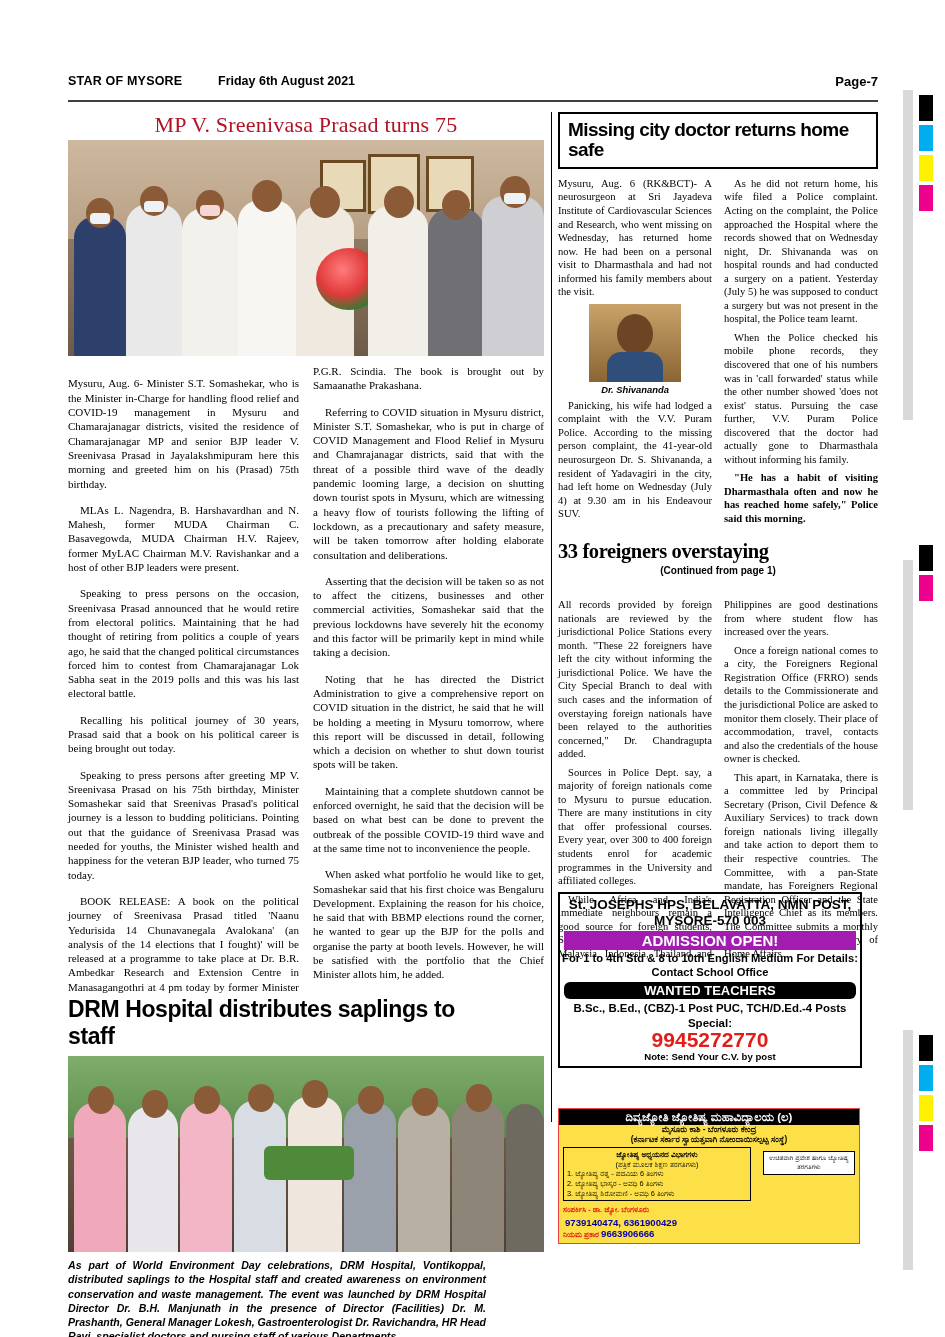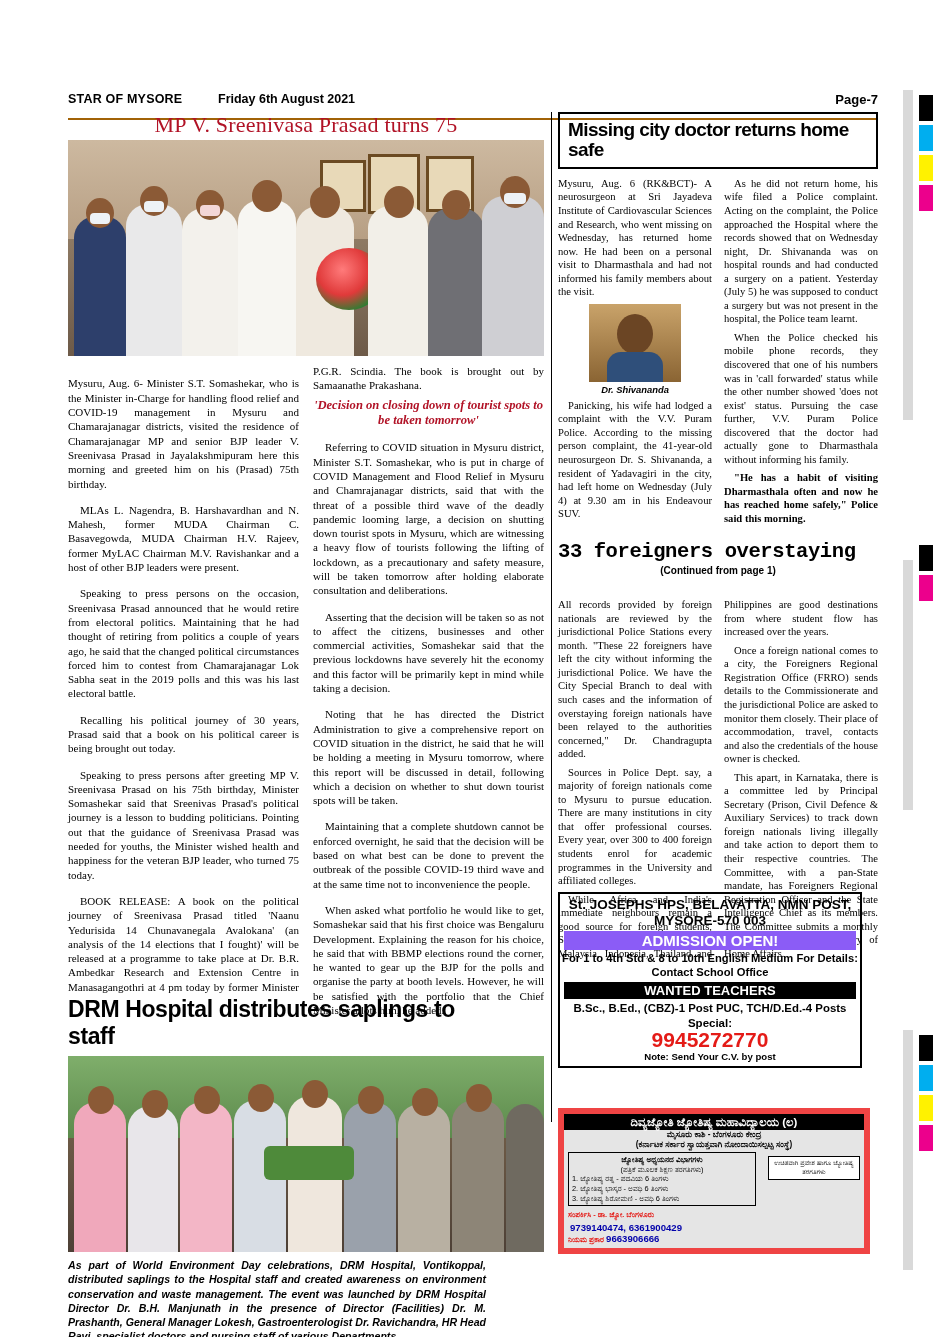--- a/index.html
+++ b/index.html
@@ -1,20 +1,20 @@
 <!DOCTYPE html>
 <html><head>
 <meta charset="utf-8">
 <style>
   html,body{margin:0;padding:0;background:#ffffff;}
   body{width:945px;height:1337px;font-family:"Liberation Serif",serif;color:#000;position:relative;overflow:hidden;}
   .page{position:absolute;left:0;top:0;width:945px;height:1337px;background:#fff;}
 
   
-  .masthead{position:absolute;left:68px;top:92px;width:810px;height:26px;border-bottom:2px solid #a16207;}
+  .masthead{position:absolute;left:68px;top:74px;width:810px;height:26px;border-bottom:2px solid #404040;}
   .mh-left{position:absolute;left:0;top:0;font-family:"Liberation Sans",sans-serif;font-weight:bold;font-size:12.5px;letter-spacing:.2px;}
   .mh-date{position:absolute;left:150px;top:0;font-family:"Liberation Sans",sans-serif;font-weight:bold;font-size:12.5px;}
   .mh-right{position:absolute;right:0;top:0;font-family:"Liberation Sans",sans-serif;font-weight:bold;font-size:13px;}
 
   
   .colL{position:absolute;left:68px;top:112px;width:476px;}
   .colR{position:absolute;left:558px;top:112px;width:320px;}
   .vrule{position:absolute;left:551px;top:112px;width:1px;height:1010px;background:#000;}
 
   .kicker{font-family:"Liberation Serif",serif;font-size:22px;color:#b11226;text-align:center;font-weight:normal;margin:0 0 2px 0;letter-spacing:.2px;}
@@ -36,35 +36,35 @@
   
   .rbox{border:2px solid #000;padding:6px 8px 7px 8px;}
   h2.rhead{font-family:"Liberation Sans",sans-serif;font-weight:bold;font-size:19px;line-height:1.05;margin:0;letter-spacing:-.6px;}
   .r2{column-count:2;column-gap:12px;margin-top:8px;}
   .r2 p{margin:0 0 5px 0;font-size:10.6px;line-height:1.28;text-align:justify;text-indent:10px;}
   .r2 p.noind{text-indent:0;}
   .docphoto{width:92px;height:78px;background:#7d5b3a;display:block;margin:0 auto 2px auto;position:relative;overflow:hidden;}
   .doccap{font-family:"Liberation Sans",sans-serif;font-weight:bold;font-style:italic;font-size:9.4px;text-align:center;margin:0 0 4px 0;}
   .bold-ital{font-weight:bold;}
 
-  h2.for{font-family:Liberation Mono, monospace;font-weight:bold;font-size:20.5px;margin:12px 0 2px 0;letter-spacing:-.4px;}
+  h2.for{font-family:Liberation Serif, serif;font-weight:bold;font-size:20.5px;margin:12px 0 2px 0;letter-spacing:-.4px;}
   .contd{font-family:"Liberation Sans",sans-serif;font-weight:bold;font-size:10px;text-align:center;margin:0 0 22px 0;}
 
   
   .ad1{position:absolute;left:558px;top:892px;width:300px;border:2px solid #000;text-align:center;font-family:"Liberation Sans",sans-serif;padding:3px 0 4px 0;}
   .ad1 .l1{font-weight:bold;font-size:13.5px;line-height:1.18;}
-  .ad1 .adm{background:#8b5cf6;color:#fff;font-weight:bold;font-size:15px;margin:2px 4px;padding:1px 0;}
+  .ad1 .adm{background:#a21caf;color:#fff;font-weight:bold;font-size:15px;margin:2px 4px;padding:1px 0;}
   .ad1 .l2{font-weight:bold;font-size:11.2px;line-height:1.22;}
-  .ad1 .wt{background:#000;color:#fff;font-weight:bold;font-size:13px;margin:3px 4px 2px 4px;padding:1px 0;}
+  .ad1 .wt{background:#000;color:#fff;font-weight:bold;font-size:13px;margin:3px 4px 2px 4px;padding:1px 0;border-radius:6px;}
   .ad1 .l3{font-weight:bold;font-size:11.4px;line-height:1.25;}
   .ad1 .ct{font-weight:bold;font-size:11.5px;margin-top:2px;}
   .ad1 .ph{color:#e41b17;font-weight:bold;font-size:21px;line-height:1.05;}
   .ad1 .note{font-weight:bold;font-size:9.6px;}
 
-  .ad2{position:absolute;left:558px;top:1108px;width:300px;height:134px;border:6px solid #ef4444;background:#e5e5e5;overflow:hidden;}
+  .ad2{position:absolute;left:558px;top:1108px;width:300px;height:134px;border:1px solid #ef4444;background:#fde047;overflow:hidden;}
   .ad2 .hdr{background:#000;color:#fff;text-align:center;font-family:"Liberation Sans",sans-serif;font-weight:bold;font-size:11.5px;padding:2px 0 1px 0;}
   .ad2 .sub{text-align:center;font-family:"Liberation Sans",sans-serif;font-size:8.2px;font-weight:bold;}
   .ad2 .kn{font-family:"Liberation Sans",sans-serif;font-size:7.4px;line-height:1.3;padding:2px 4px;}
   .ad2 .box{border:1px solid #000;margin:2px 4px;padding:2px 3px;font-size:7.4px;line-height:1.3;font-family:"Liberation Sans",sans-serif;}
   .ad2 .red{color:#e41b17;font-weight:bold;}
   .ad2 .phone{font-family:"Liberation Sans",sans-serif;font-weight:bold;font-size:9.6px;color:#00a;}
   .ad2 .sidebox{position:absolute;right:4px;top:42px;width:86px;border:1px solid #000;background:#fff;font-size:6.6px;line-height:1.35;padding:2px;font-family:"Liberation Sans",sans-serif;text-align:center;}
 
   
   .marks{position:absolute;right:12px;top:95px;width:14px;}
@@ -155,21 +155,20 @@
       <div class="mask" style="left:436px;bottom:152px;width:22px;height:11px;"></div>
     </div>
 
     <div class="body2">
       <p class="noind"><b class="lead"></b><span>Mysuru, Aug. 6- Minister S.T. Somashekar, who is the Minister in-Charge for handling flood relief and COVID-19 management in Mysuru and Chamarajanagar districts, visited the residence of Chamarajanagar MP and senior BJP leader V. Sreenivasa Prasad in Jayalakshmipuram here this morning and greeted him on his (Prasad) 75th birthday.</span></p>
       <p>MLAs L. Nagendra, B. Harshavardhan and N. Mahesh, former MUDA Chairman C. Basavegowda, MUDA Chairman H.V. Rajeev, former MyLAC Chairman M.V. Ravishankar  and a host of other BJP leaders were present.</p>
       <p>Speaking to press persons on the occasion, Sreenivasa Prasad announced that he would retire from electoral politics. Maintaining that he had thought of retiring from politics a couple of years ago, he said that the changed political circumstances forced him to contest from Chamarajanagar Lok Sabha seat in the 2019 polls and this was his last electoral battle.</p>
       <p>Recalling his political journey of 30 years, Prasad said that a book on his political career is being brought out today.</p>
       <p>Speaking to press persons after greeting MP V. Sreenivasa Prasad on his 75th birthday, Minister Somashekar said that Sreenivas Prasad's political journey is a lesson to budding politicians. Pointing out that the guidance of Sreenivasa Prasad was needed for youths, the Minister wished health and happiness for the veteran BJP leader, who turned 75 today.</p>
       <p>BOOK RELEASE: A book on the political journey of Sreenivasa Prasad titled 'Naanu Yedurisida 14 Chunavanegala Avalokana' (an analysis  of the 14 elections that I fought)' will be released at a programme to take place at Dr. B.R. Ambedkar Research and Extension Centre in Manasagangothri at 4 pm today by former Minister P.G.R. Scindia. The book is brought out by Samaanathe Prakashana.</p>
-      <div class="bq">'Decision on closing down of tourist spots to be taken tomorrow'</div>
       <p>Referring to COVID situation in Mysuru district, Minister S.T. Somashekar, who is put in charge of COVID Management and Flood Relief in Mysuru and Chamrajanagar districts, said that with the threat of a possible third wave of the deadly pandemic looming large, a decision on shutting down tourist spots in Mysuru, which are witnessing a heavy flow of tourists following the lifting of lockdown, as a precautionary and safety measure, will be taken tomorrow after holding elaborate consultation and deliberations.</p>
       <p>Asserting that the decision will be taken so as not to affect the citizens, businesses and other commercial activities, Somashekar said that the previous lockdowns have severely hit the economy and this factor will be primarily kept in mind while taking a decision.</p>
       <p>Noting that he has directed the District Administration to give a comprehensive report on COVID situation in the district, he said that he will be holding a meeting in Mysuru tomorrow, where this report will be discussed in detail, following which a decision on whether to shut down tourist spots will be taken.</p>
       <p>Maintaining that a complete shutdown cannot be enforced overnight, he said that the decision will be based on what best can be done to prevent the outbreak of the possible COVID-19 third wave and at the same time not to inconvenience the people.</p>
       <p>When asked what portfolio he would like to get, Somashekar said that his first choice was Bengaluru Development. Explaining the reason for his choice, he said that with BBMP elections round the corner, he wanted to gear up the BJP for the polls and organise the party at booth levels. However, he will be satisfied with the portfolio that the Chief Minister allots him, he added.</p>
     </div>
   </div>
 
   <div class="drm">
     <h2 class="drmhead">DRM Hospital distributes saplings to staff</h2>

